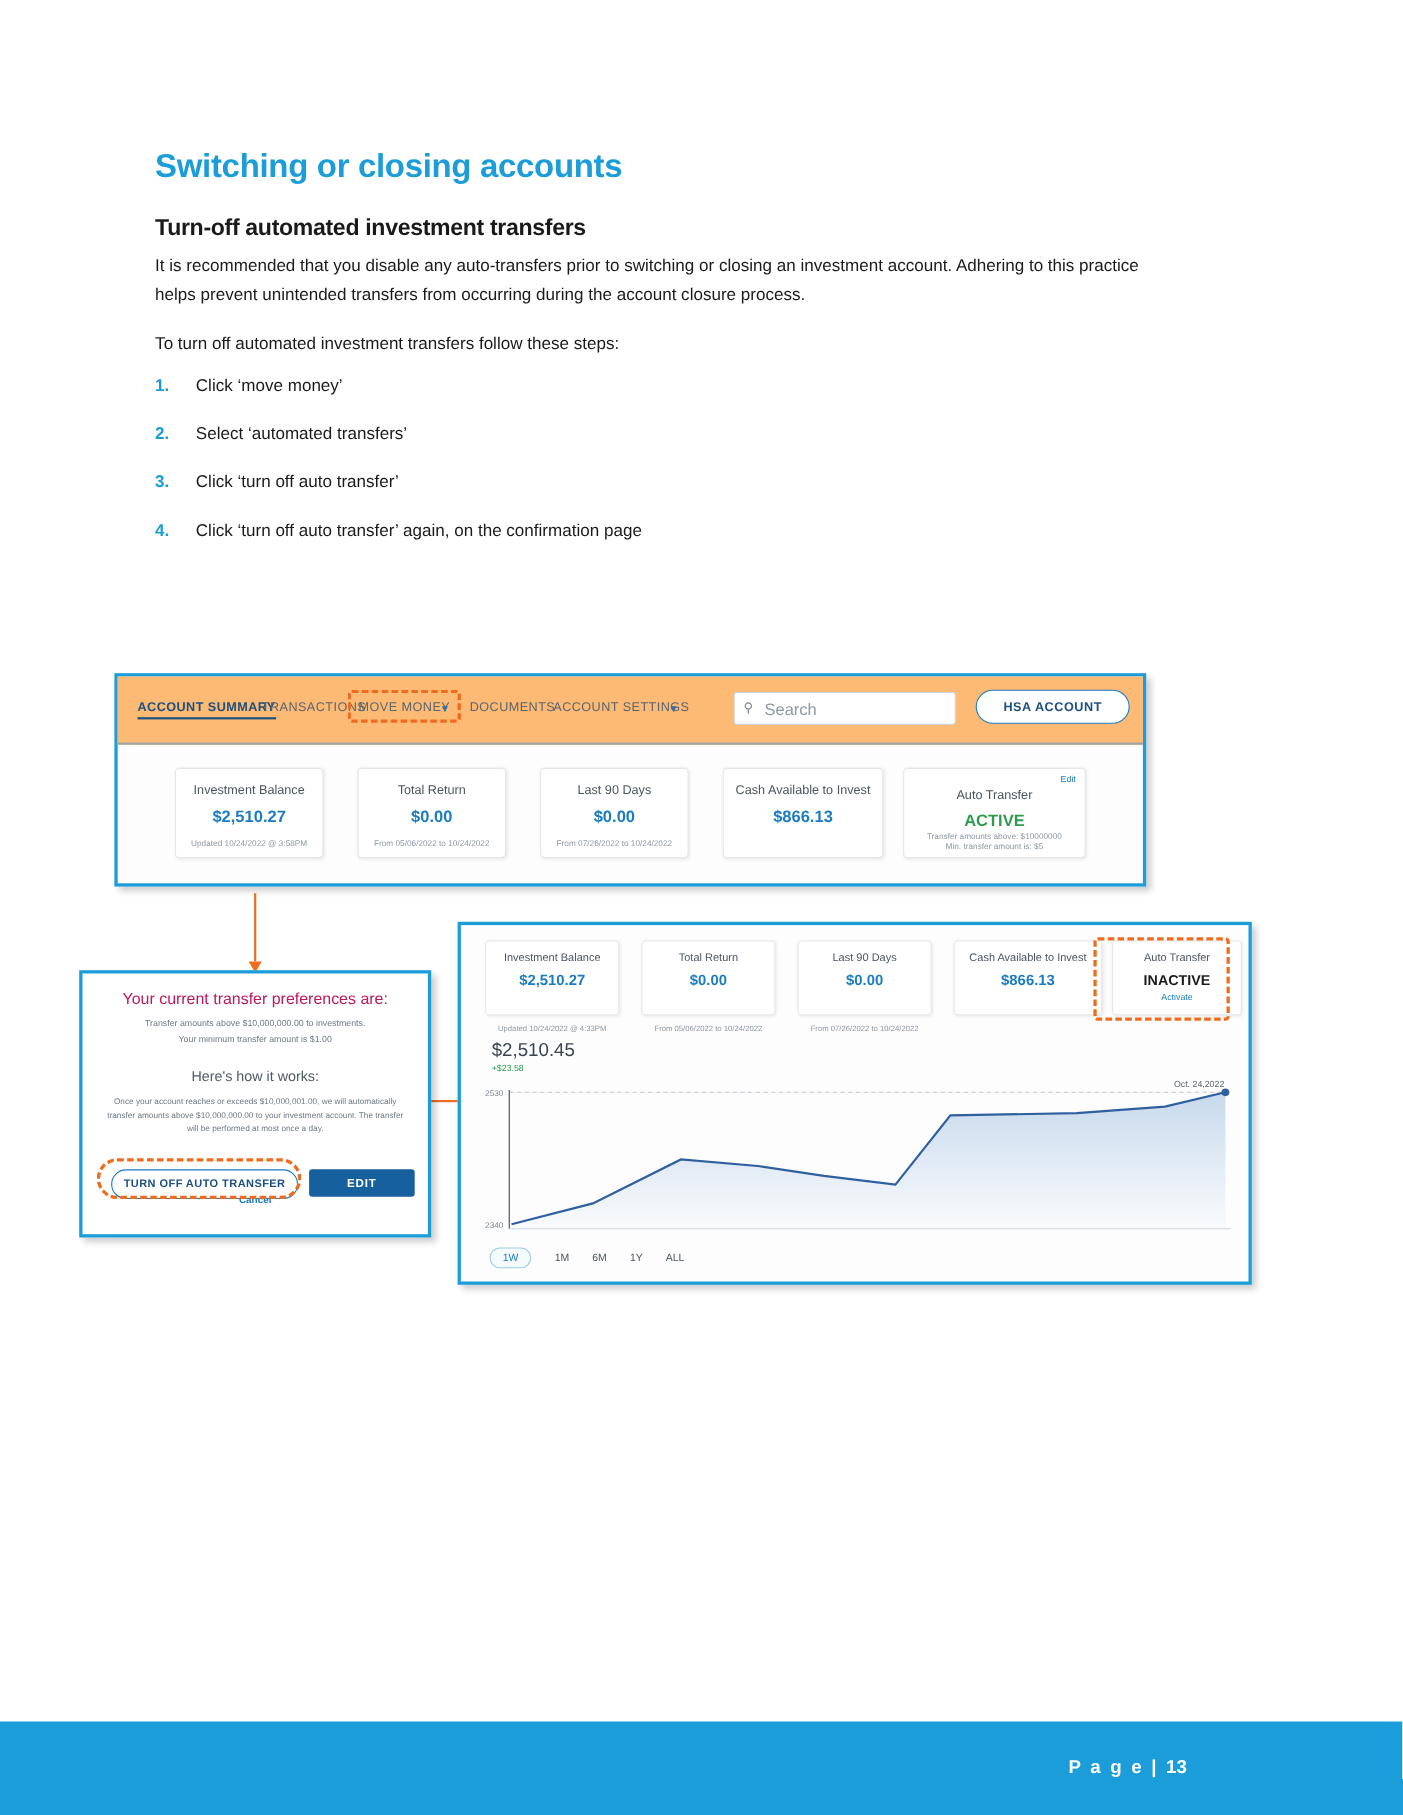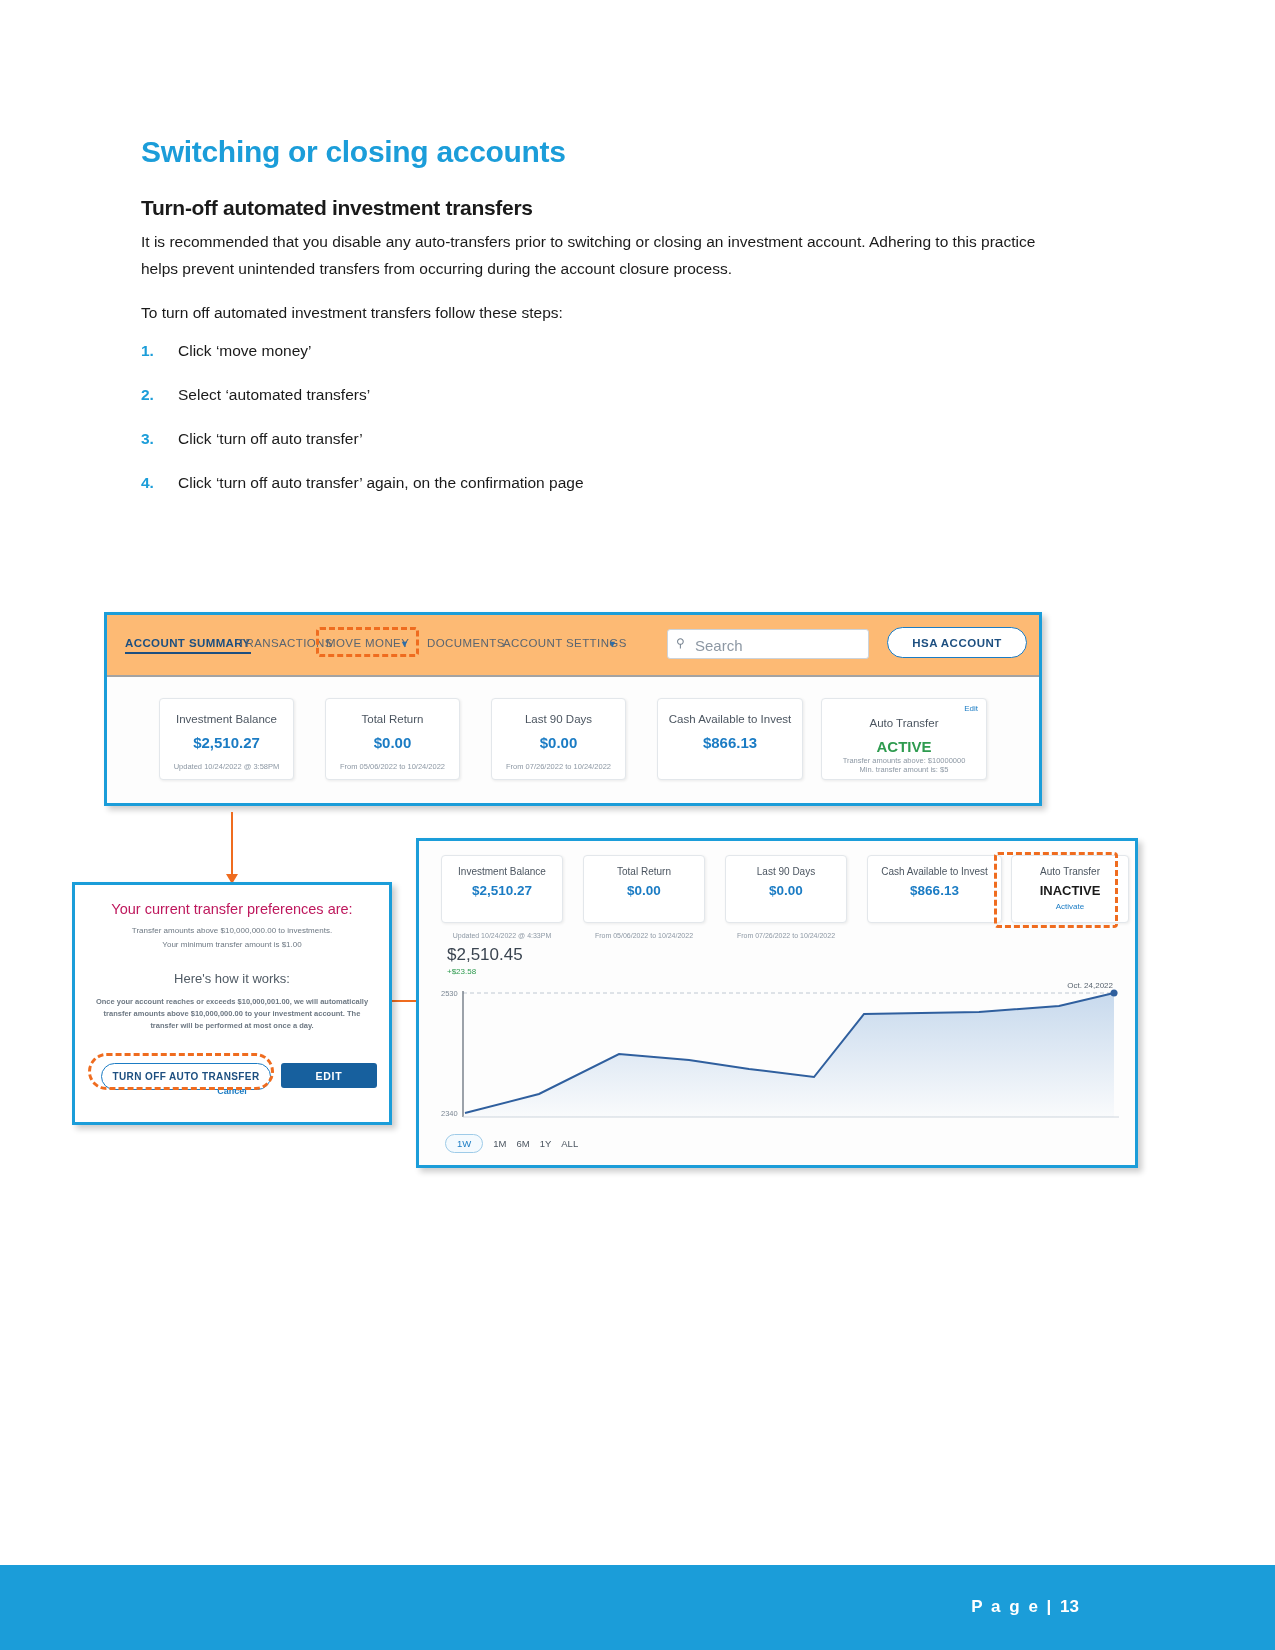--- a/index.html
+++ b/index.html
@@ -100,21 +100,21 @@
     content:""; position:absolute; left:36px; top:-5px;
     border-top:6px solid transparent; border-bottom:6px solid transparent;
     border-left:10px solid #ef6c1f;
   }
 
   
   #shot-prefs { left:72px; top:882px; width:320px; height:243px; background:#fff; }
   .prefs-title { text-align:center; font-size:14.5px; color:#be185d; margin-top:16px; }
   .prefs-line { text-align:center; font-size:8px; color:#6d7883; margin-top:9px; }
   .prefs-sub  { text-align:center; font-size:13px; color:#4f5a64; margin-top:22px; }
-  .prefs-body { text-align:center; font-size:7.5px; color:#6d7883; margin:10px 18px 0 18px; line-height:12px;font-weight:bold; }
+  .prefs-body { text-align:center; font-size:7.5px; color:#6d7883; margin:10px 18px 0 18px; line-height:12px; }
   .btn-outline {
     position:absolute; left:26px; top:178px; width:168px; height:25px;
     border:1.5px solid #1b7cc4; border-radius:14px; background:#fff;
     color:#1d4f80; font-size:10px; font-weight:bold; letter-spacing:0.4px;
     display:flex; align-items:center; justify-content:center;
   }
   .btn-solid {
     position:absolute; left:206px; top:178px; width:96px; height:25px;
     border-radius:3px; background:#17609e; color:#fff;
     font-size:10.5px; font-weight:bold; letter-spacing:0.8px;
@@ -134,21 +134,21 @@
   .c-tile .t-value { font-size:13.5px; font-weight:bold; color:#1b7cc4; margin-top:6px; }
   .c-tile .t-value.dark { color:#1a1a1a; font-size:13px; }
   .c-tile .t-sub { position:absolute; left:0; right:0; bottom:-17px; font-size:7px; color:#8d98a4; }
   .activate-link { font-size:8px; color:#1b7cc4; margin-top:4px; }
 
   .chart-val { position:absolute; left:28px; top:104px; font-size:17px; color:#3a4450; }
   .chart-delta { position:absolute; left:28px; top:126px; font-size:8px; color:#2e9b4f; }
   .chart-date { position:absolute; right:22px; top:140px; font-size:8px; color:#5a6570; }
   .ax-label { position:absolute; font-size:7.5px; color:#7b8794; }
 
-  .ranges { position:absolute; left:26px; bottom:12px; display:flex; gap:10px; align-items:center; }
+  .ranges { position:absolute; left:26px; bottom:12px; display:flex; gap:21px; align-items:center; }
   .range { font-size:9.5px; color:#4b5560; }
   .range.sel {
     color:#1b7cc4; border:1px solid #9ecbe8; border-radius:11px;
     padding:3px 11px; background:#f4fafe;
   }
 
   
   .footer { position:absolute; left:0; right:0; bottom:0; height:85px; background:#1b9dd9; }
   .footer .pg {
     position:absolute; right:196px; top:32px; color:#fff;

